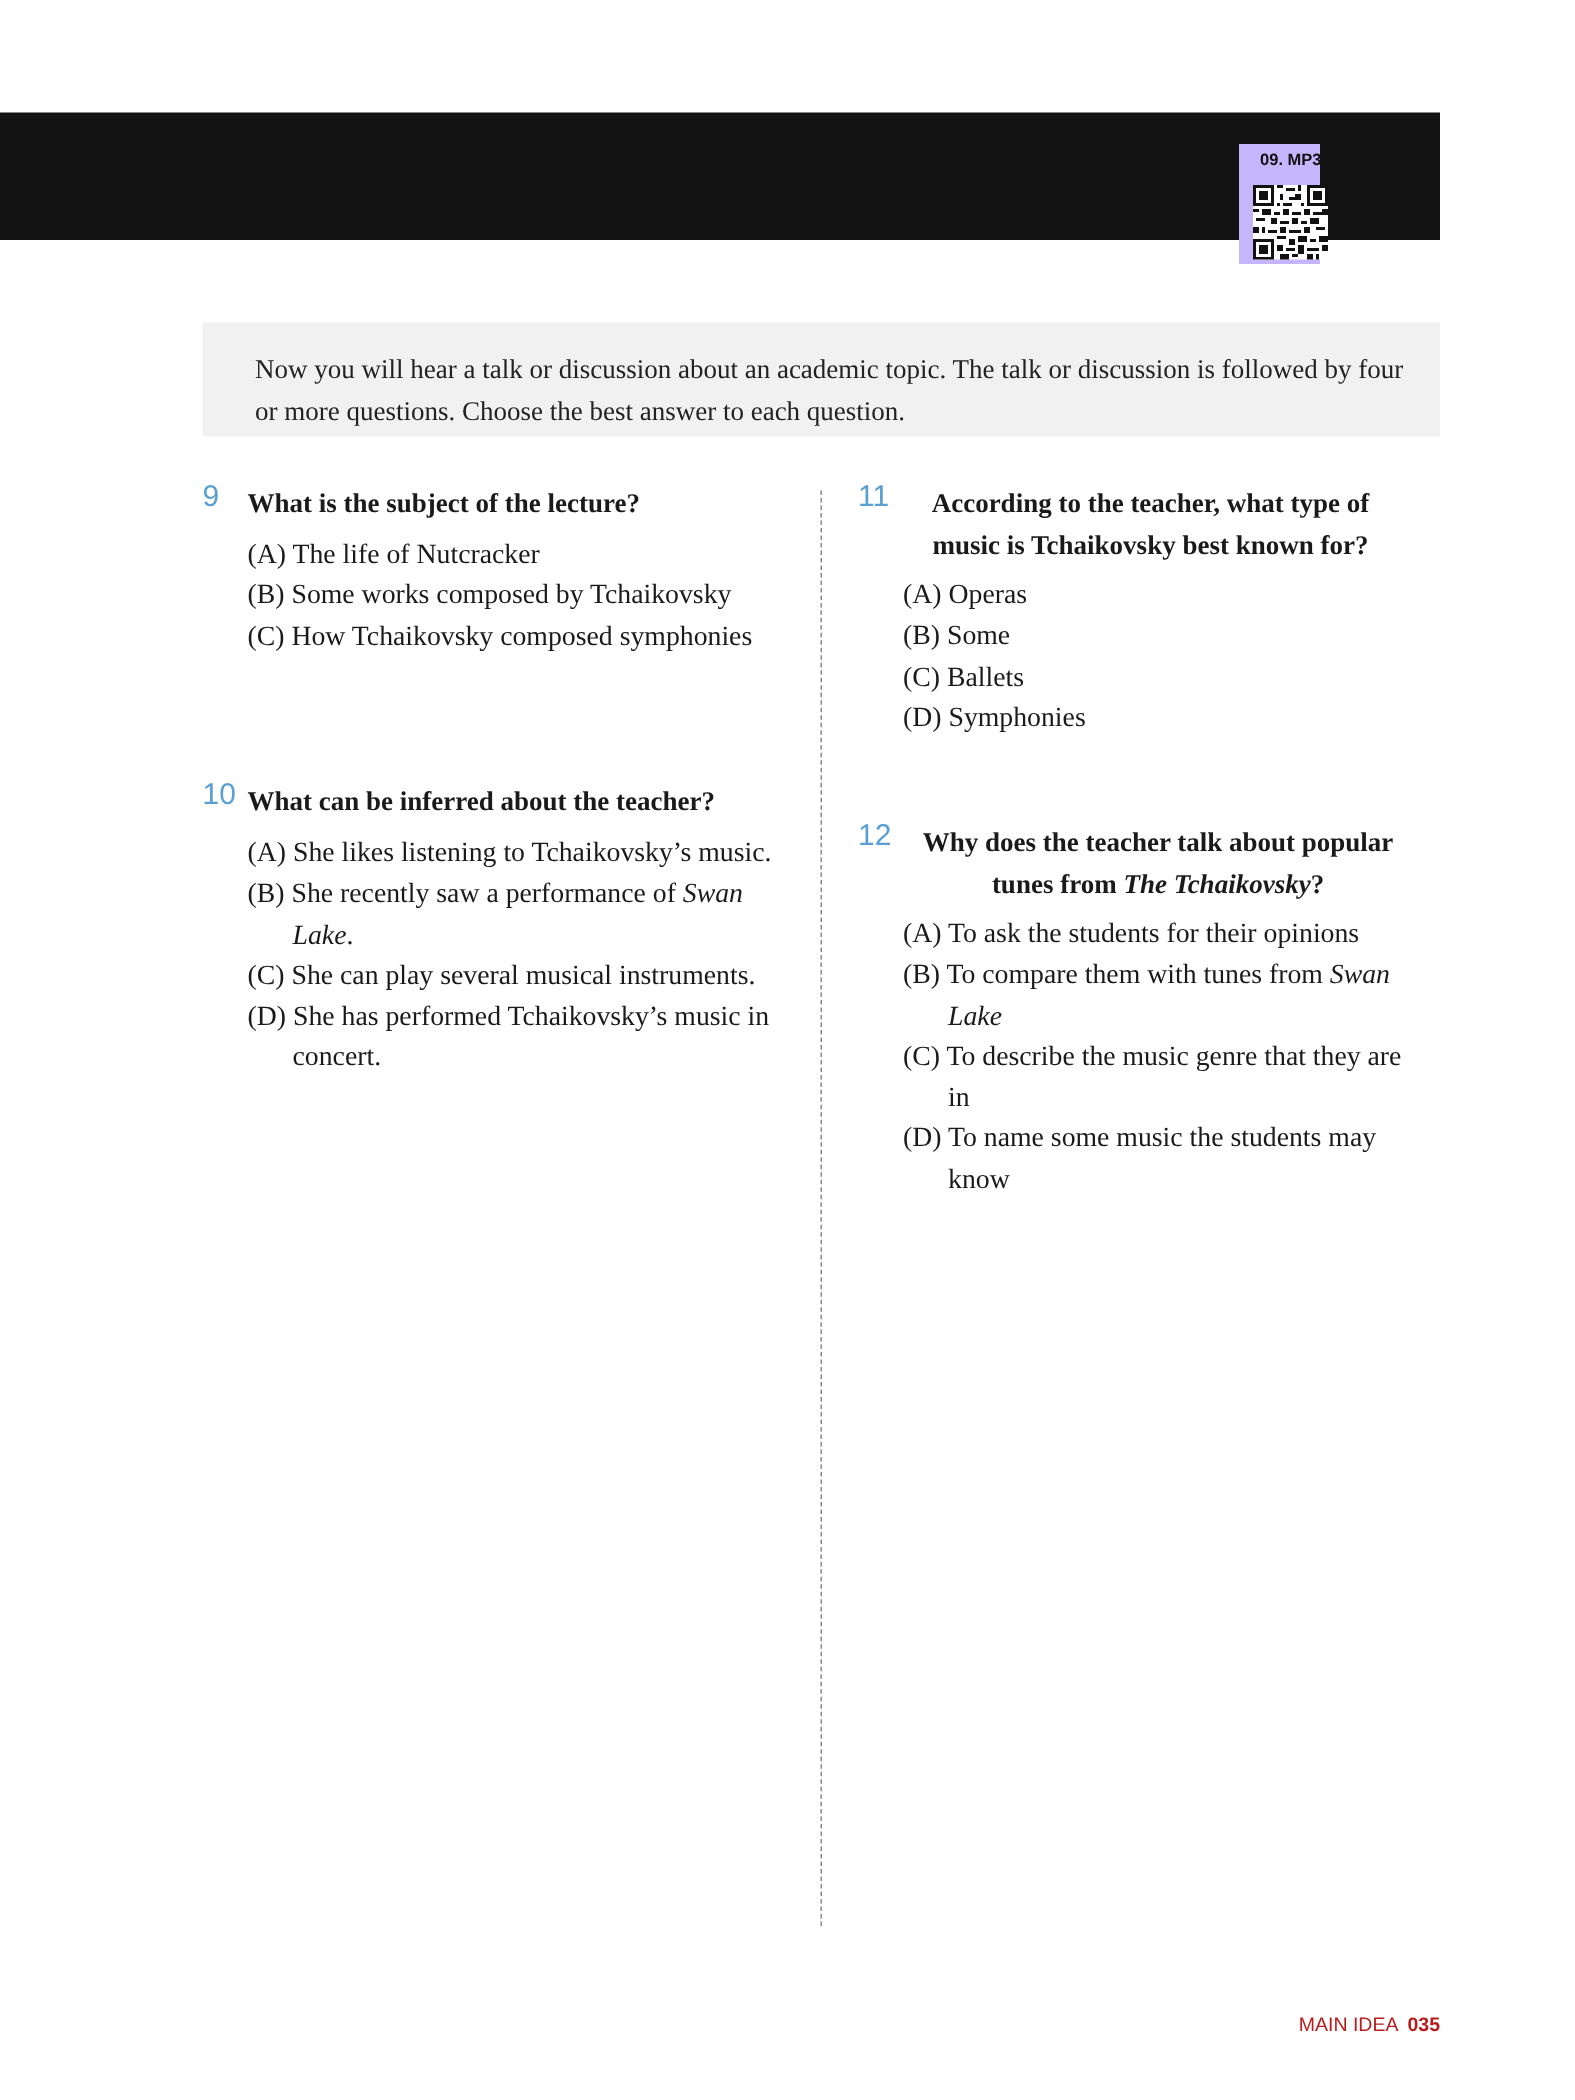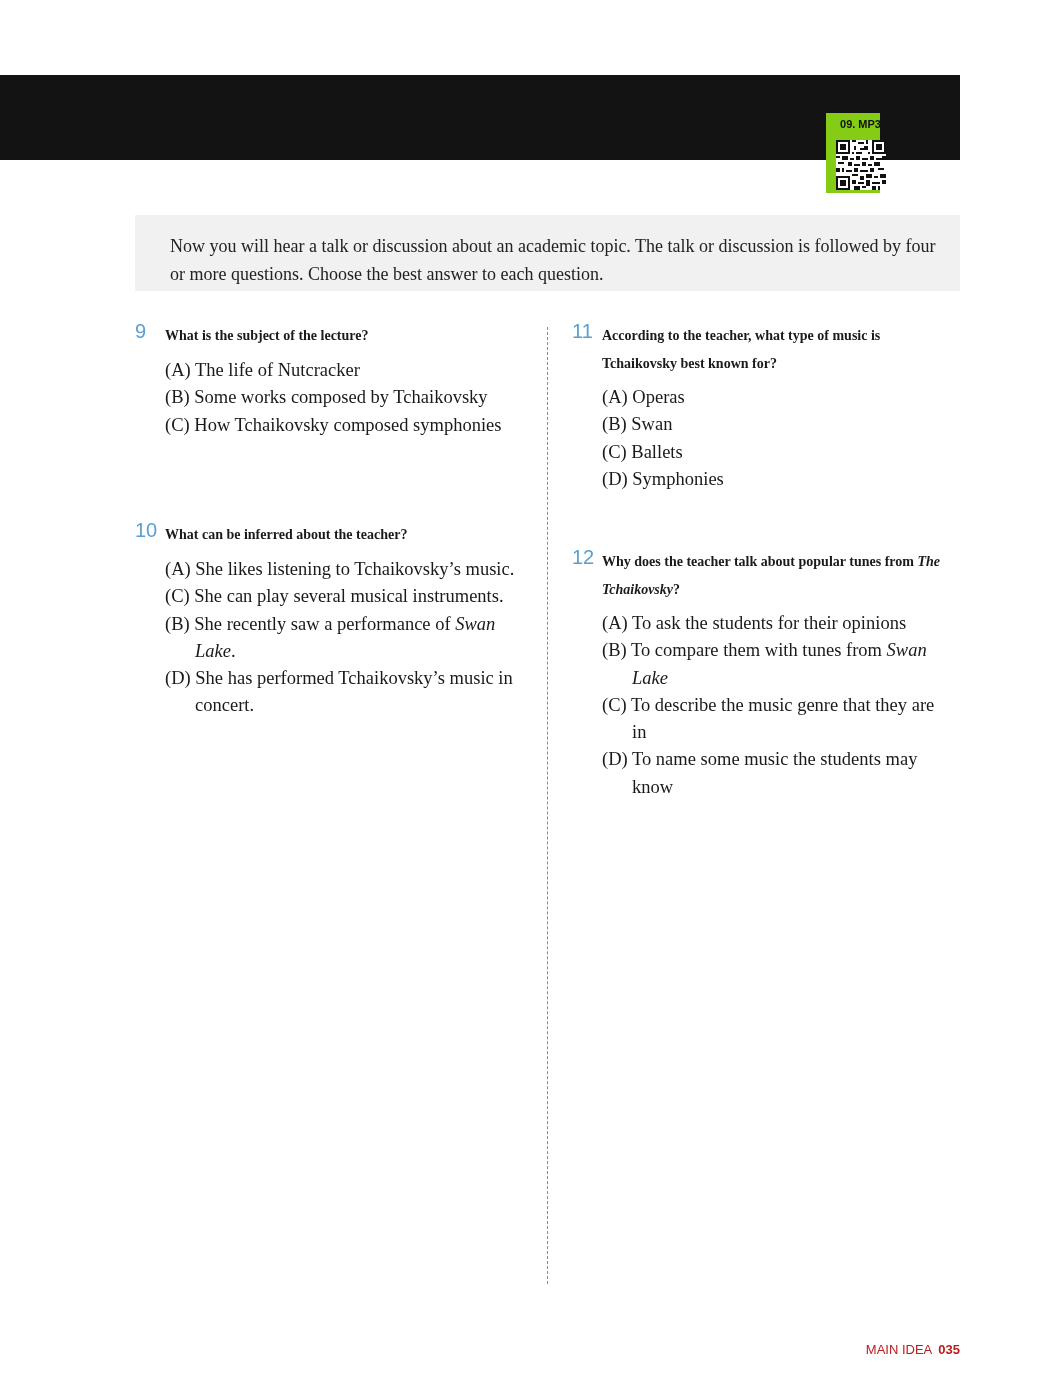--- a/index.html
+++ b/index.html
@@ -1,31 +1,31 @@
 <!DOCTYPE html>
 <html><head>
 <meta charset="utf-8">
 <style>
   html, body { margin:0; padding:0; }
   body { width:1050px; height:1400px; background:#ffffff; position:relative; overflow:hidden;
          font-family:"Liberation Serif", serif; color:#1a1a1a; }
   .band { position:absolute; left:0; top:75px; width:960px; height:85px; background:#131313; }
-  .qr-card { position:absolute; left:826px; top:96px; width:54px; height:80px; background:#84cc16;margin-top:17px; }
+  .qr-card { position:absolute; left:826px; top:96px; width:54px; height:80px; background:#c4b5fd; }
   .qr-label { position:absolute; left:0; top:5px; width:69px; text-align:center;
               font-family:"Liberation Sans", sans-serif; font-weight:bold; font-size:11px; color:#111; }
   .qr-code { position:absolute; left:9px; top:27px; width:51px; height:50px; }
   .instructions { position:absolute; left:135px; top:215px; width:825px; height:76px; background:#f0f1f0; }
   .instructions p { margin:4px; position:absolute; left:31px; top:13px; width:770px;
                     font-size:18px; line-height:28px; color:#222; }
   .divider { position:absolute; left:547px; top:327px; height:957px; width:0;
              border-left:1px dashed #8a8a8a; }
   .q { position:absolute; }
   .q .num { position:absolute; left:0; top:-2px; font-family:"Liberation Sans", sans-serif;
             font-size:20px; color:#5a9fd4; }
-  .q .stem { position:absolute; left:30px; top:0; font-weight:bold; font-size:14px; line-height:27.5px; }
+  .q .stem { position:absolute; left:30px; top:0; font-weight:bold; font-size:18px; line-height:27.5px;text-align:center; }
   .q .opts { position:absolute; left:30px; list-style:none; margin:0; padding:0; font-size:18.5px; line-height:27.3px; }
   .q .opts li { padding-left:30px; text-indent:-30px; }
   .q .opts li i { font-style:italic; }
   .footer { position:absolute; right:90px; top:1342px; font-family:"Liberation Sans", sans-serif; font-size:13px; color:#b91c1c; }
   .footer b { margin-left:6px; font-weight:bold; }
 </style>
 </head>
 <body>
 
 <div class="band"></div>
@@ -105,32 +105,32 @@
     <li><span>(B)</span> <span>Some works composed by Tchaikovsky</span></li>
     <li><span>(C)</span> <span>How Tchaikovsky composed symphonies</span></li>
   </ul>
 </div>
 
 <div class="q" style="left:135px; top:521px; width:400px;">
   <span class="num">10</span>
   <div class="stem">What can be inferred about the teacher?</div>
   <ul class="opts" style="top:35px; width:365px;">
     <li><span>(A)</span> <span>She likes listening to Tchaikovsky’s music.</span></li>
+    <li><span>(B)</span> <span>She recently saw a performance of </span><i>Swan Lake</i><span>.</span></li>
     <li><span>(C)</span> <span>She can play several musical instruments.</span></li>
-    <li><span>(B)</span> <span>She recently saw a performance of </span><i>Swan Lake</i><span>.</span></li>
     <li><span>(D)</span> <span>She has performed Tchaikovsky’s music in concert.</span></li>
   </ul>
 </div>
 
 <div class="q" style="left:572px; top:322px; width:380px;">
   <span class="num">11</span>
   <div class="stem" style="width:330px;">According to the teacher, what type of music is Tchaikovsky best known for?</div>
   <ul class="opts" style="top:62px;">
     <li><span>(A)</span> <span>Operas</span></li>
-    <li><span>(B)</span> <span>Swan</span></li>
+    <li><span>(B)</span> <span>Some</span></li>
     <li><span>(C)</span> <span>Ballets</span></li>
     <li><span>(D)</span> <span>Symphonies</span></li>
   </ul>
 </div>
 
 <div class="q" style="left:572px; top:548px; width:380px;">
   <span class="num">12</span>
   <div class="stem" style="width:340px;"><span>Why does the teacher talk about popular tunes from </span><i>The Tchaikovsky</i><span>?</span></div>
   <ul class="opts" style="top:62px; width:350px;">
     <li><span>(A)</span> <span>To ask the students for their opinions</span></li>

